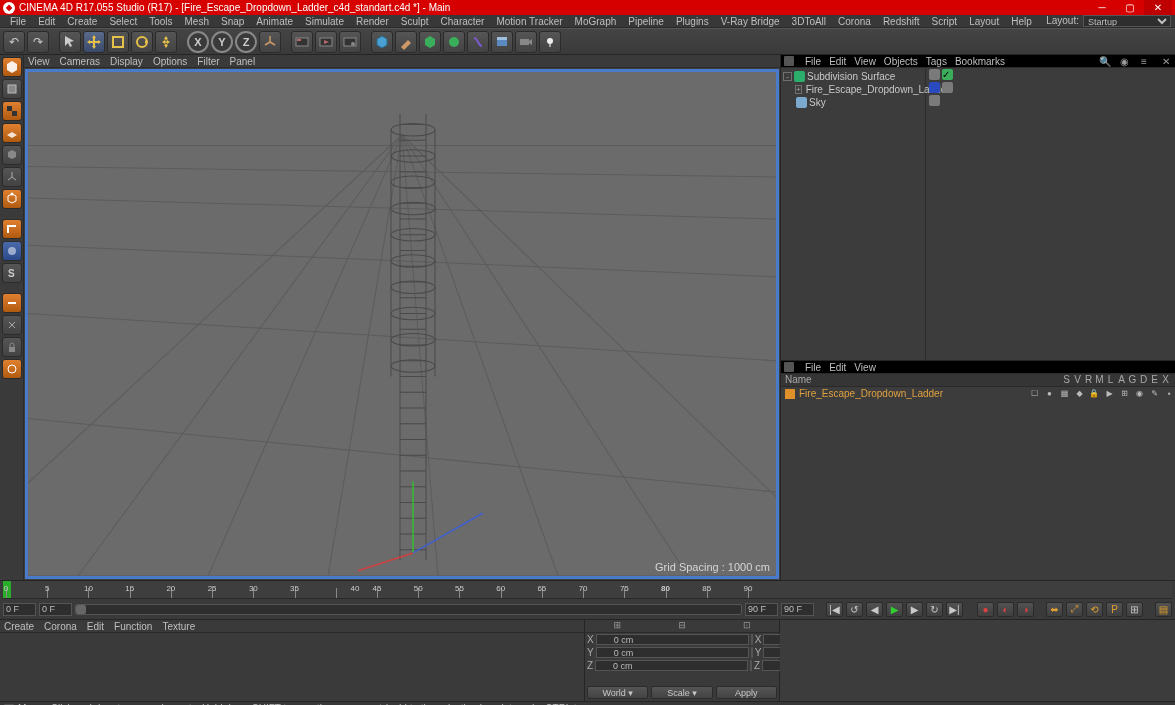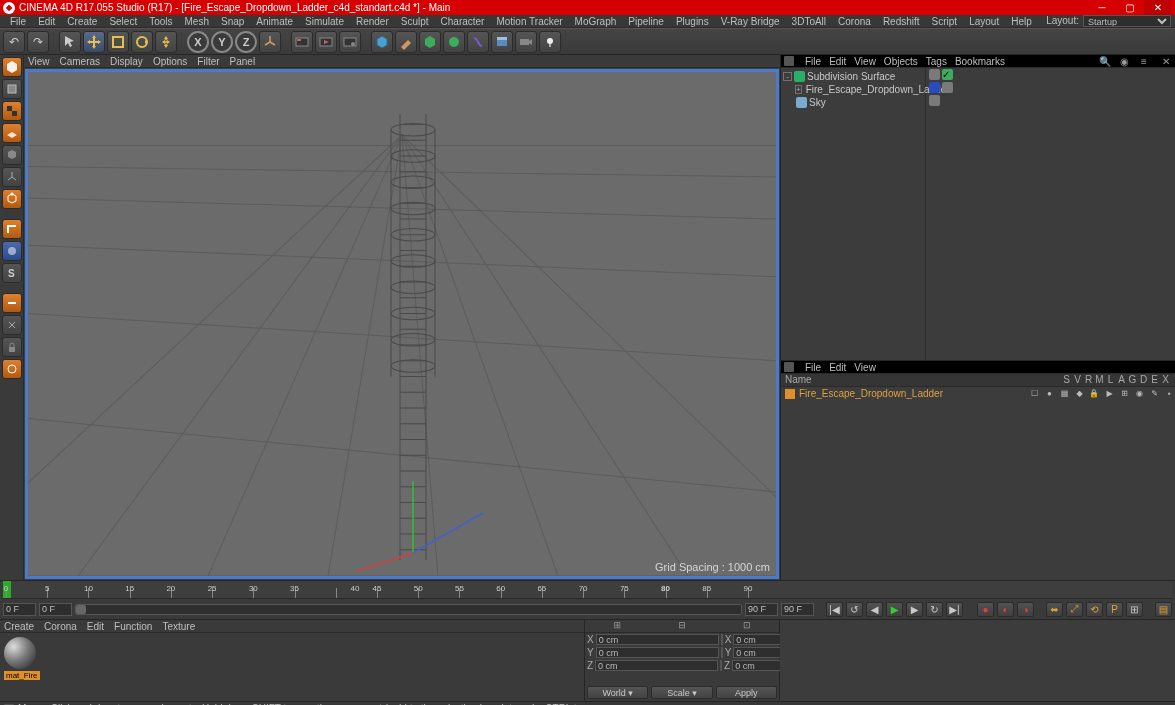--- a/index.html
+++ b/index.html
@@ -82,21 +82,21 @@
 #matPanel{flex:1;display:flex;flex-direction:column;background:#3a3a3a;border-right:1px solid #252525;position:relative}
 #matMenu{height:13px;background:#3a3a3a;display:flex;align-items:center;color:#bfbfbf;padding:0 4px;gap:10px;border-bottom:1px solid #2a2a2a}
 #matBody{flex:1;display:flex;align-items:flex-start;padding:4px;gap:6px}
 .matBall{width:32px;height:32px;border-radius:50%;background:radial-gradient(circle at 30% 30%,#ddd,#7a7a7a 45%,#303030 90%);position:relative}
 .matLabel{position:absolute;bottom:-11px;left:0;background:#e0902a;color:#000;font-size:8px;padding:0 2px;white-space:nowrap;max-width:36px;overflow:hidden}
 #coordPanel{width:195px;background:#3a3a3a;display:flex;flex-direction:column;border-right:1px solid #252525}
 #coordHdr{height:13px;background:#3a3a3a;display:flex;border-bottom:1px solid #2a2a2a}
 #coordHdr .c{flex:1;text-align:center;color:#999;font-size:9px}
 .coordRow{height:13px;display:flex;align-items:center;gap:2px;padding:0 2px}
 .coordRow .axl{width:10px;color:#aaa;text-align:center}
-.coordRow input{flex:1;background:#2e2e2e;color:#bbb;border:1px solid #555;height:11px;font-size:9px;padding:0 2px}
+.coordRow input{flex:1;background:#2e2e2e;color:#bbb;border:1px solid #555;height:11px;font-size:9px;padding:0 17px}
 .coordRow .spn{width:8px;height:11px;background:#444;border:1px solid #555}
 #coordBtns{display:flex;gap:3px;padding:2px;margin-top:auto}
 #coordBtns .cb{flex:1;height:13px;background:linear-gradient(#555,#434343);border:1px solid #2b2b2b;border-radius:2px;color:#c8c8c8;text-align:center;font-size:9px;line-height:12px}
 #rightFiller{width:395px;background:#3c3c3c}
 
 #status{height:14px;background:#383838;border-top:1px solid #252525;display:flex;align-items:center;color:#bfbfbf;padding:0 4px;gap:4px}
 #status .sicon{width:10px;height:10px;background:#555;border-radius:1px}
 
 .axisBtn{width:22px;height:22px;border-radius:50%;border:2px solid #888;display:flex;align-items:center;justify-content:center;color:#ccc;font-weight:bold;font-size:11px;background:#3a3a3a}
 </style>
@@ -577,26 +577,20 @@
 
 <div id="bottomRow">
   <div id="matPanel">
     <div id="matMenu">
         <span>Create</span>
         <span>Corona</span>
         <span>Edit</span>
         <span>Function</span>
         <span>Texture</span>
       </div>
-    <div id="matBody">
-      <div style="position:relative">
-        <div class="matBall"></div>
-        <div class="matLabel">mat_Fire</div>
-      </div>
-    </div>
 
   </div>
   <div id="coordPanel">
     <div id="coordHdr">
       <div class="c">⊞</div>
       <div class="c">⊟</div>
       <div class="c">⊡</div>
     </div>
     <div id="coordRows">
         <div class="coordRow">

